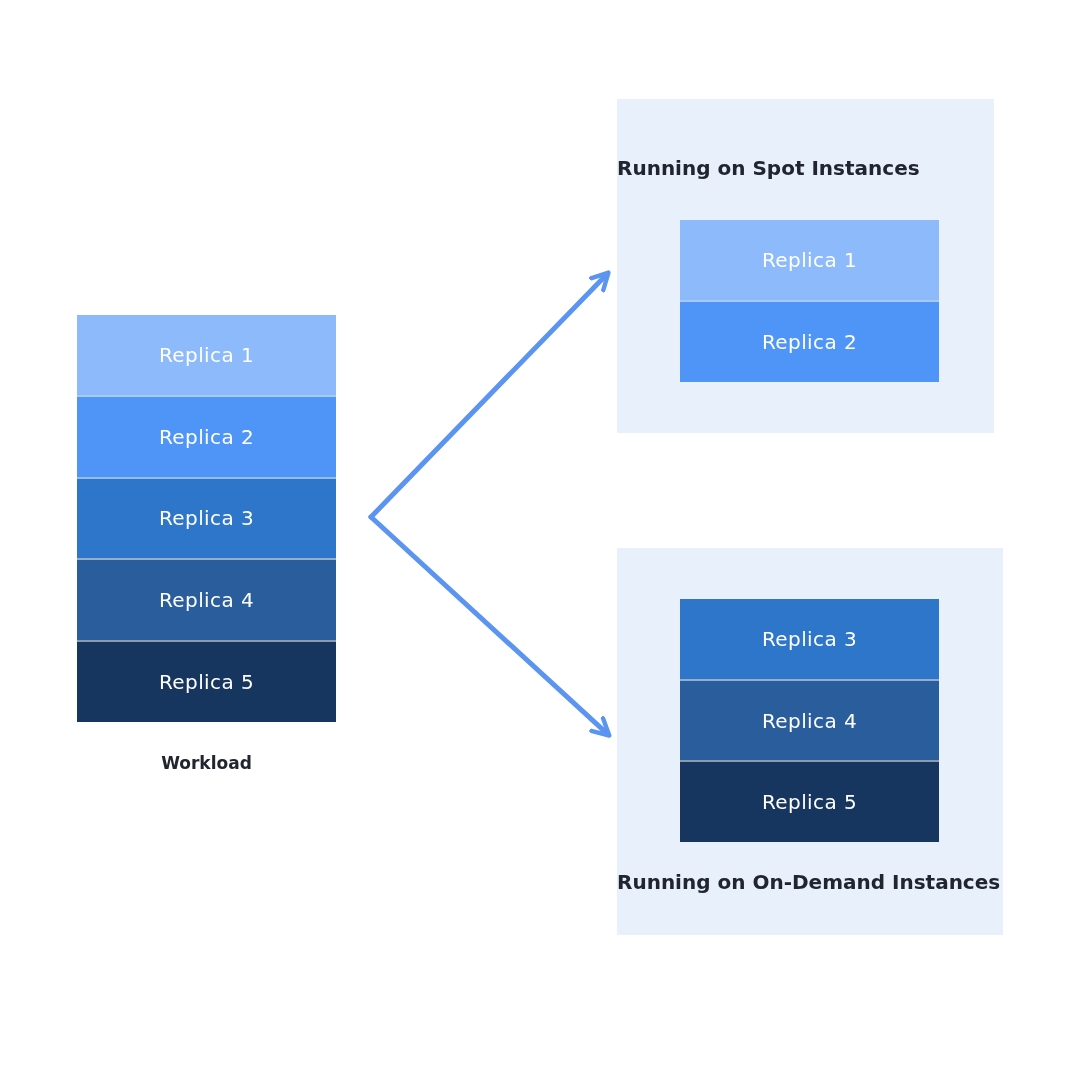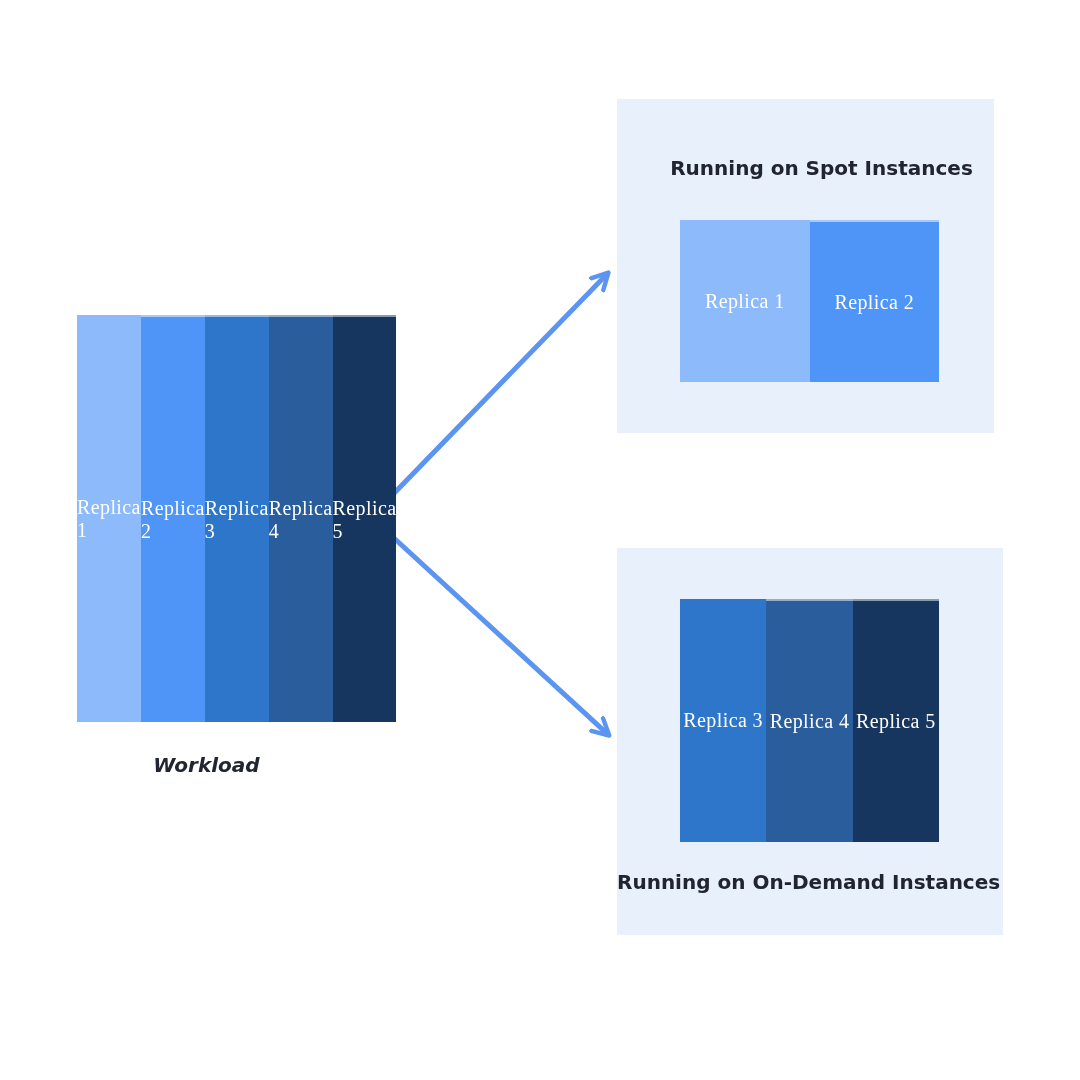--- a/index.html
+++ b/index.html
@@ -16,51 +16,50 @@
     width:1080px;height:1080px;
     background:#FFFFFF;
     font-family:"DejaVu Sans", sans-serif;
     overflow:hidden;
   }
   .abs{position:absolute;}
 
   
   .stack{
     display:flex;
-    flex-direction:row;
-    font-family:Liberation Serif, serif;
+    flex-direction:column;
   }
   .replica-block{
     flex:1;
     display:flex;
     align-items:center;
     justify-content:center;
     color:var(--block-text);
     font-size:20px;
     font-weight:400;
     letter-spacing:0.4px;
   }
   .replica-block + .replica-block{
     border-top:2px solid var(--separator);
   }
 
   
   #workload-stack{left:77px;top:315px;width:259px;height:407px;}
   #workload-label{
     left:77px;top:753px;width:259px;
     text-align:center;
-    font-size:20px;font-weight:700;color:var(--heading);font-style:italic;
+    font-size:17px;font-weight:700;color:var(--heading);
   }
 
   
   .panel{background:var(--panel-bg);}
   #spot-panel{left:617px;top:99px;width:377px;height:334px;}
   #spot-title{
     left:617px;top:156px;width:409px;
-    text-align:center;font-size:20px;font-weight:700;color:var(--heading);
+    font-size:20px;font-weight:700;color:var(--heading);
   }
   #spot-stack{left:680px;top:220px;width:259px;height:162px;}
 
   #ondemand-panel{left:617px;top:548px;width:386px;height:387px;}
   #ondemand-stack{left:680px;top:599px;width:259px;height:243px;}
   #ondemand-title{
     left:617px;top:870px;width:386px;
     font-size:20px;font-weight:700;color:var(--heading);
   }
 

